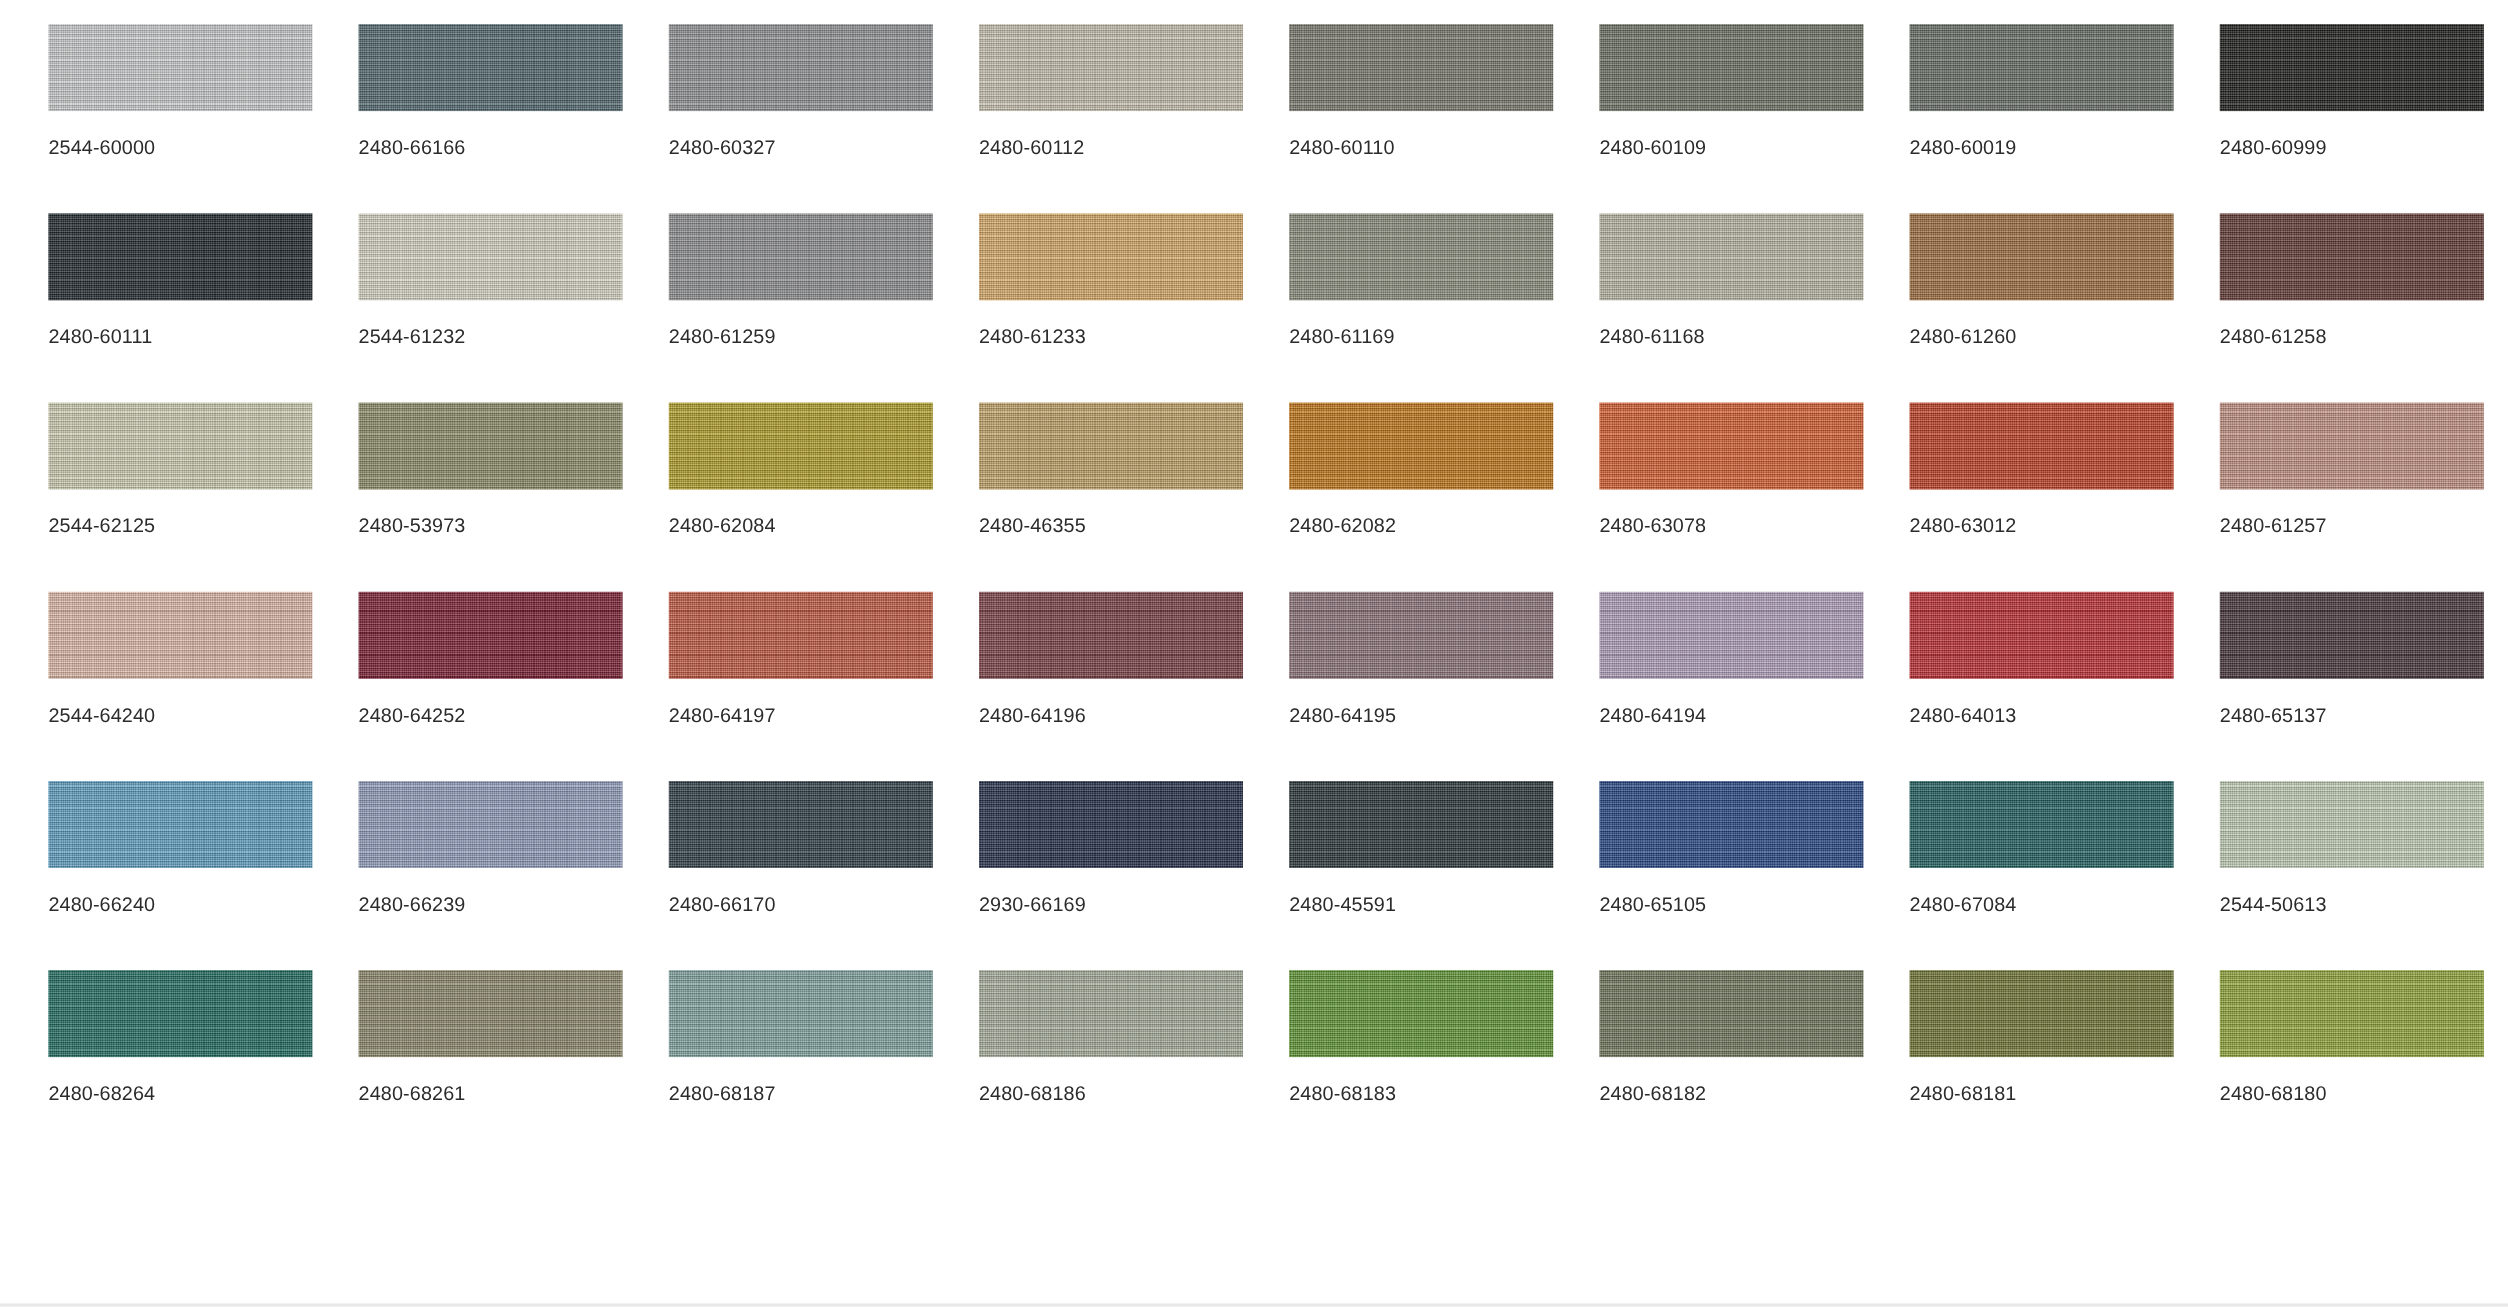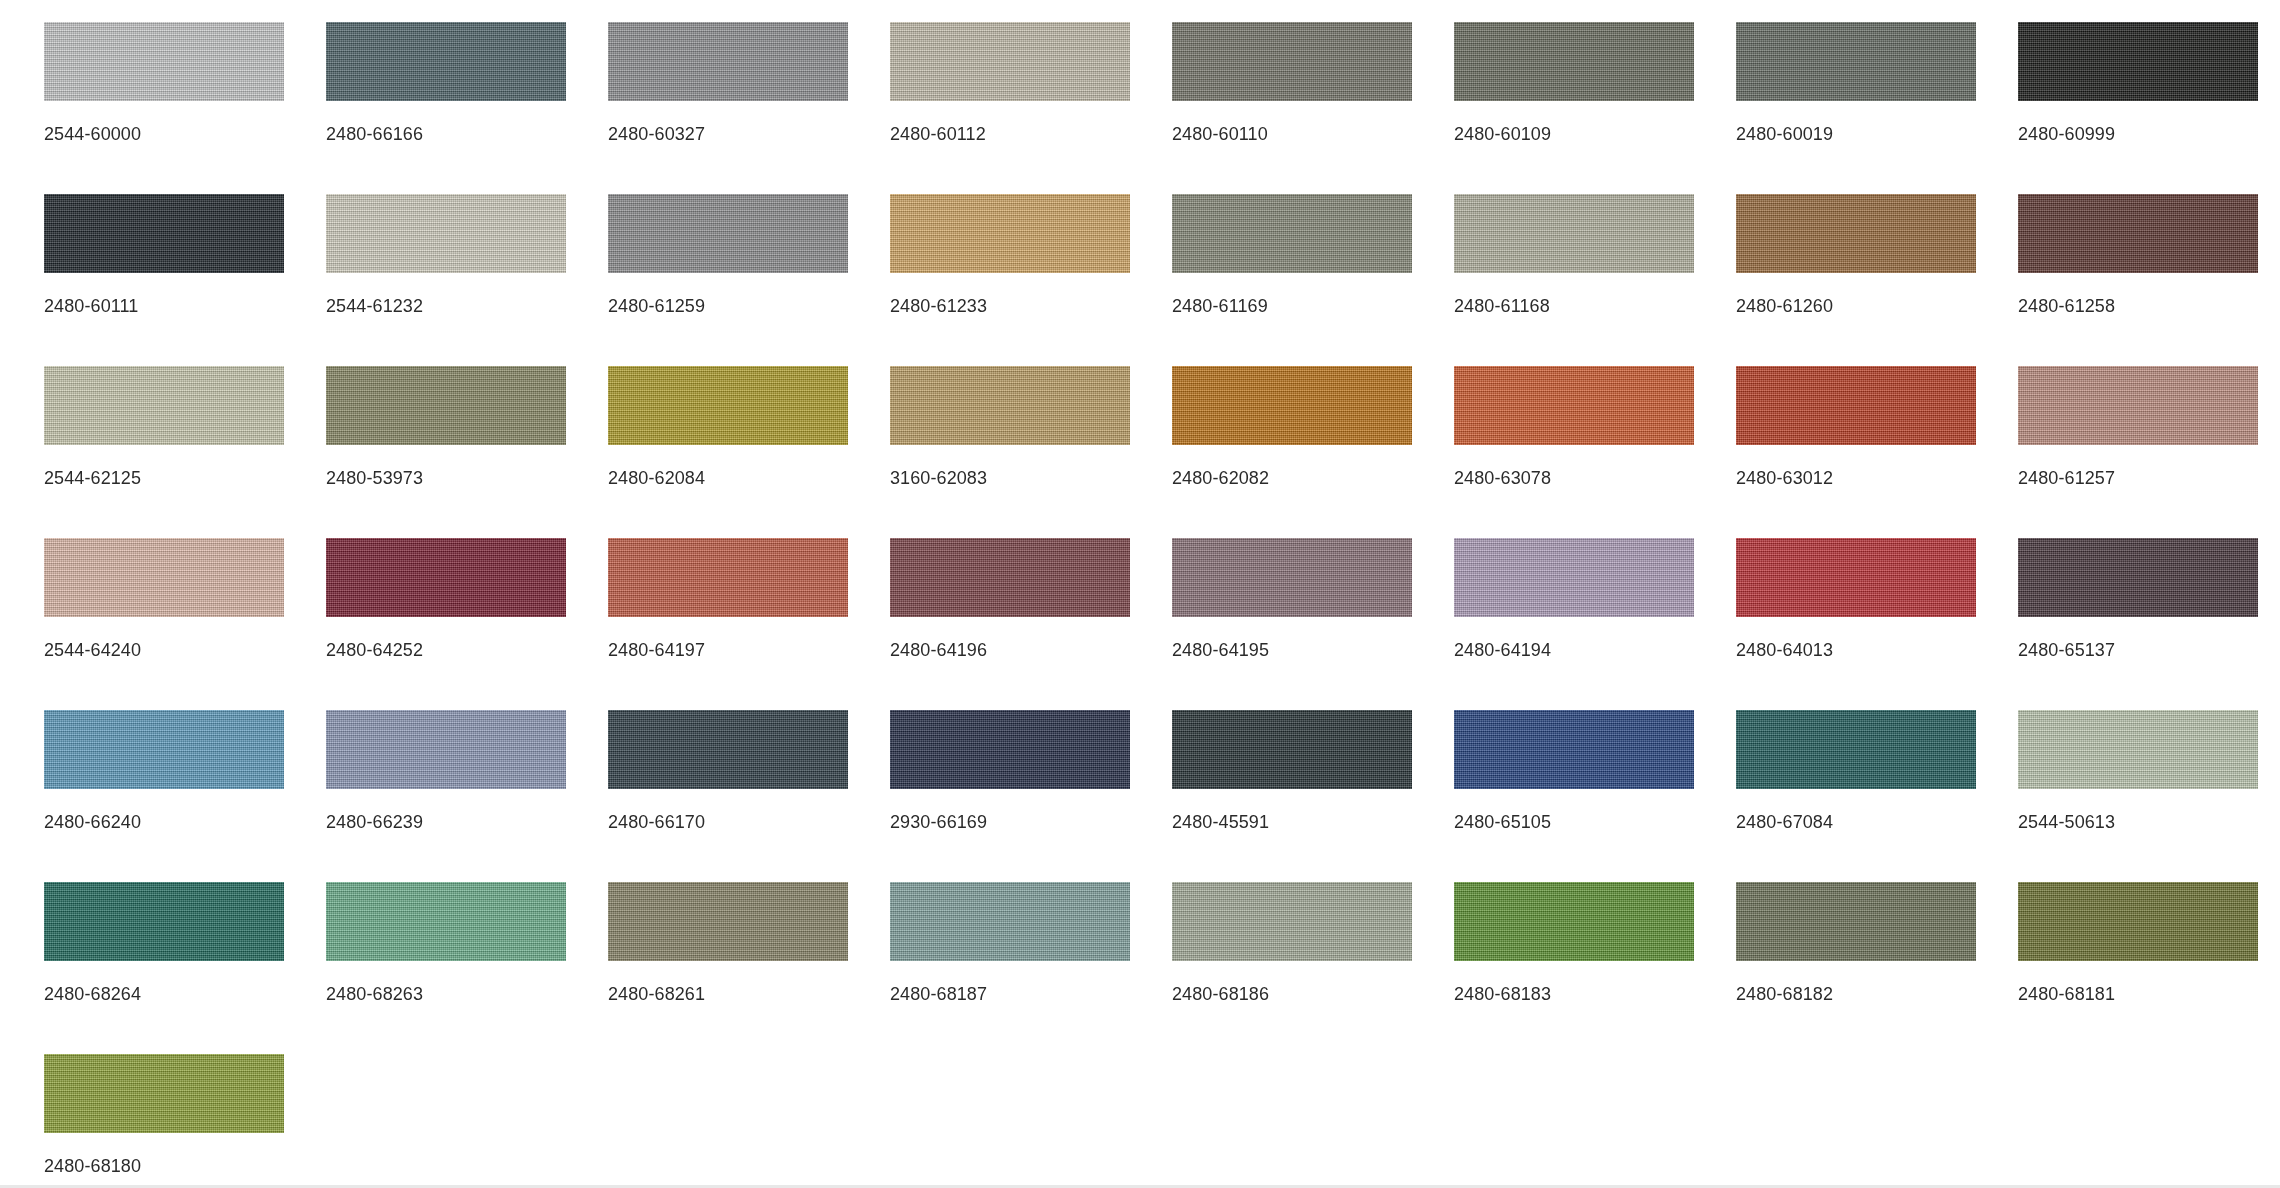--- a/index.html
+++ b/index.html
@@ -148,21 +148,21 @@
       <div class="swatch-cell">
         <div class="swatch-chip" style="background-color: rgb(138, 138, 102);"></div>
         <div class="swatch-label">2480-53973</div>
       </div>
       <div class="swatch-cell">
         <div class="swatch-chip" style="background-color: rgb(177, 160, 41);"></div>
         <div class="swatch-label">2480-62084</div>
       </div>
       <div class="swatch-cell">
         <div class="swatch-chip" style="background-color: rgb(192, 161, 102);"></div>
-        <div class="swatch-label">3160-62083</div>
+        <div class="swatch-label">2480-46355</div>
       </div>
       <div class="swatch-cell">
         <div class="swatch-chip" style="background-color: rgb(191, 115, 20);"></div>
         <div class="swatch-label">2480-62082</div>
       </div>
       <div class="swatch-cell">
         <div class="swatch-chip" style="background-color: rgb(211, 90, 44);"></div>
         <div class="swatch-label">2480-63078</div>
       </div>
       <div class="swatch-cell">
@@ -233,24 +233,20 @@
         <div class="swatch-chip" style="background-color: rgb(29, 92, 91);"></div>
         <div class="swatch-label">2480-67084</div>
       </div>
       <div class="swatch-cell">
         <div class="swatch-chip" style="background-color: rgb(192, 203, 180);"></div>
         <div class="swatch-label">2544-50613</div>
       </div>
       <div class="swatch-cell">
         <div class="swatch-chip" style="background-color: rgb(29, 106, 93);"></div>
         <div class="swatch-label">2480-68264</div>
-      </div>
-      <div class="swatch-cell">
-        <div class="swatch-chip" style="background-color: rgb(106, 176, 140);"></div>
-        <div class="swatch-label">2480-68263</div>
       </div>
       <div class="swatch-cell">
         <div class="swatch-chip" style="background-color: rgb(138, 133, 104);"></div>
         <div class="swatch-label">2480-68261</div>
       </div>
       <div class="swatch-cell">
         <div class="swatch-chip" style="background-color: rgb(129, 163, 160);"></div>
         <div class="swatch-label">2480-68187</div>
       </div>
       <div class="swatch-cell">

